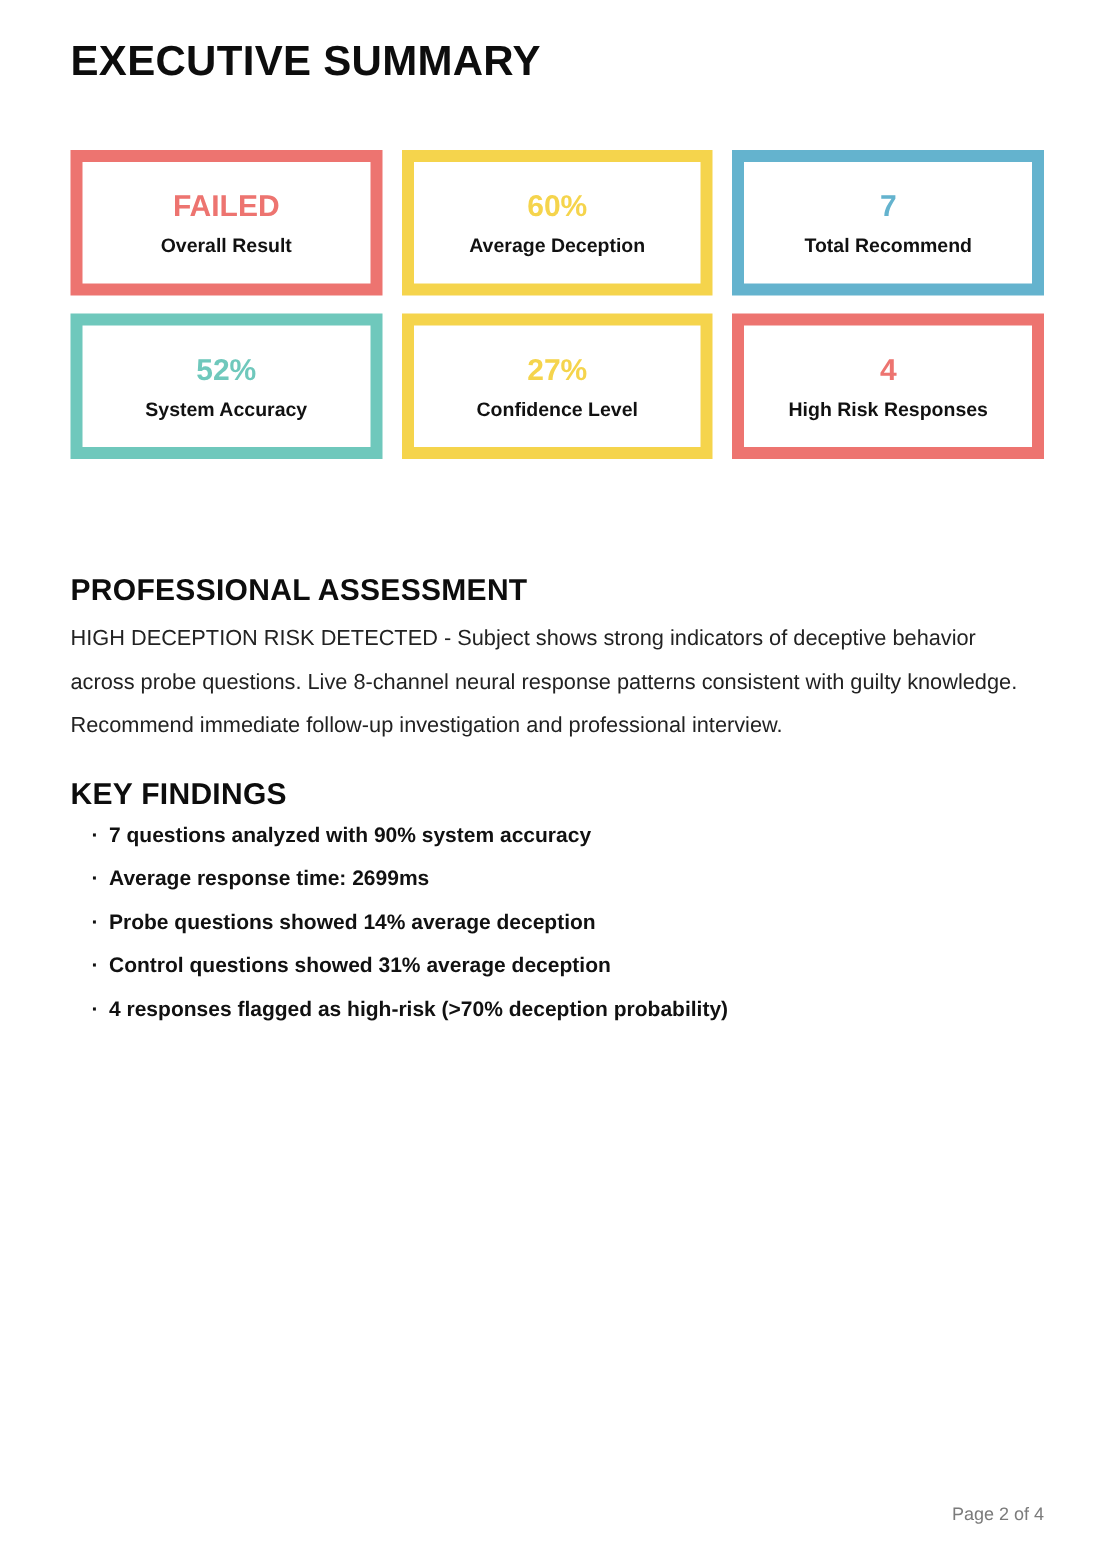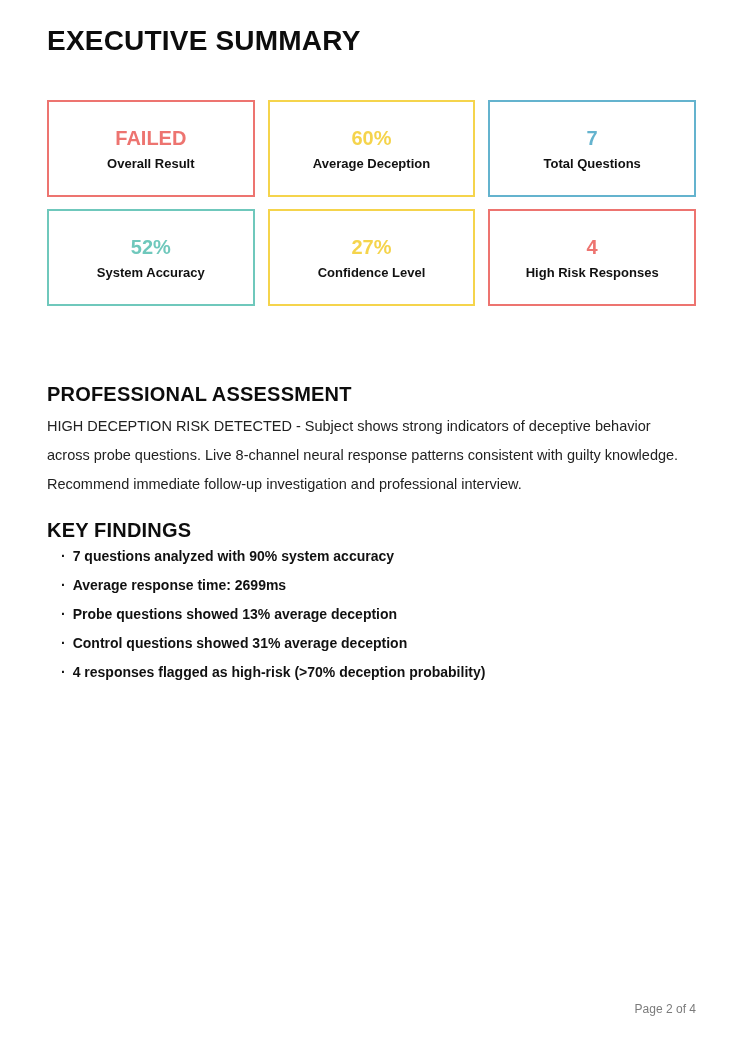--- a/index.html
+++ b/index.html
@@ -29,21 +29,21 @@
   .cards {
     margin-top: 42px;
     display: grid;
     grid-template-columns: repeat(3, 1fr);
     column-gap: 13px;
     row-gap: 12px;
   }
   .card {
     height: 97px;
     background: #ffffff;
-    border: 2px solid #0369a1;
+    border: 8px solid #0369a1;
     display: flex;
     flex-direction: column;
     align-items: center;
     justify-content: center;
     row-gap: 9px;
     text-align: center;
   }
   .card-value {
     font-size: 20px;
     font-weight: bold;
@@ -112,21 +112,21 @@
       <div class="card-label">Overall Result</div>
     </div>
 
     <div class="card" style="border-color: rgb(245, 212, 76);">
       <div class="card-value" style="color: rgb(245, 212, 76);">60%</div>
       <div class="card-label">Average Deception</div>
     </div>
 
     <div class="card" style="border-color: rgb(100, 179, 206);">
       <div class="card-value" style="color: rgb(100, 179, 206);">7</div>
-      <div class="card-label">Total Questions</div>
+      <div class="card-label">Total Recommend</div>
     </div>
 
     <div class="card" style="border-color: rgb(111, 200, 188);">
       <div class="card-value" style="color: rgb(111, 200, 188);">52%</div>
       <div class="card-label">System Accuracy</div>
     </div>
 
     <div class="card" style="border-color: rgb(245, 212, 76);">
       <div class="card-value" style="color: rgb(245, 212, 76);">27%</div>
       <div class="card-label">Confidence Level</div>
@@ -146,21 +146,21 @@
   <h2 class="section-heading findings-heading">KEY FINDINGS</h2>
 
   <ul class="findings-list">
     <li>
       <span class="bullet-marker">·</span><span>7 questions analyzed with 90% system accuracy</span>
     </li>
     <li>
       <span class="bullet-marker">·</span><span>Average response time: 2699ms</span>
     </li>
     <li>
-      <span class="bullet-marker">·</span><span>Probe questions showed 13% average deception</span>
+      <span class="bullet-marker">·</span><span>Probe questions showed 14% average deception</span>
     </li>
     <li>
       <span class="bullet-marker">·</span><span>Control questions showed 31% average deception</span>
     </li>
     <li>
       <span class="bullet-marker">·</span><span>4 responses flagged as high-risk (&gt;70% deception probability)</span>
     </li>
   </ul>
 
   <div class="page-footer">Page 2 of 4</div>

